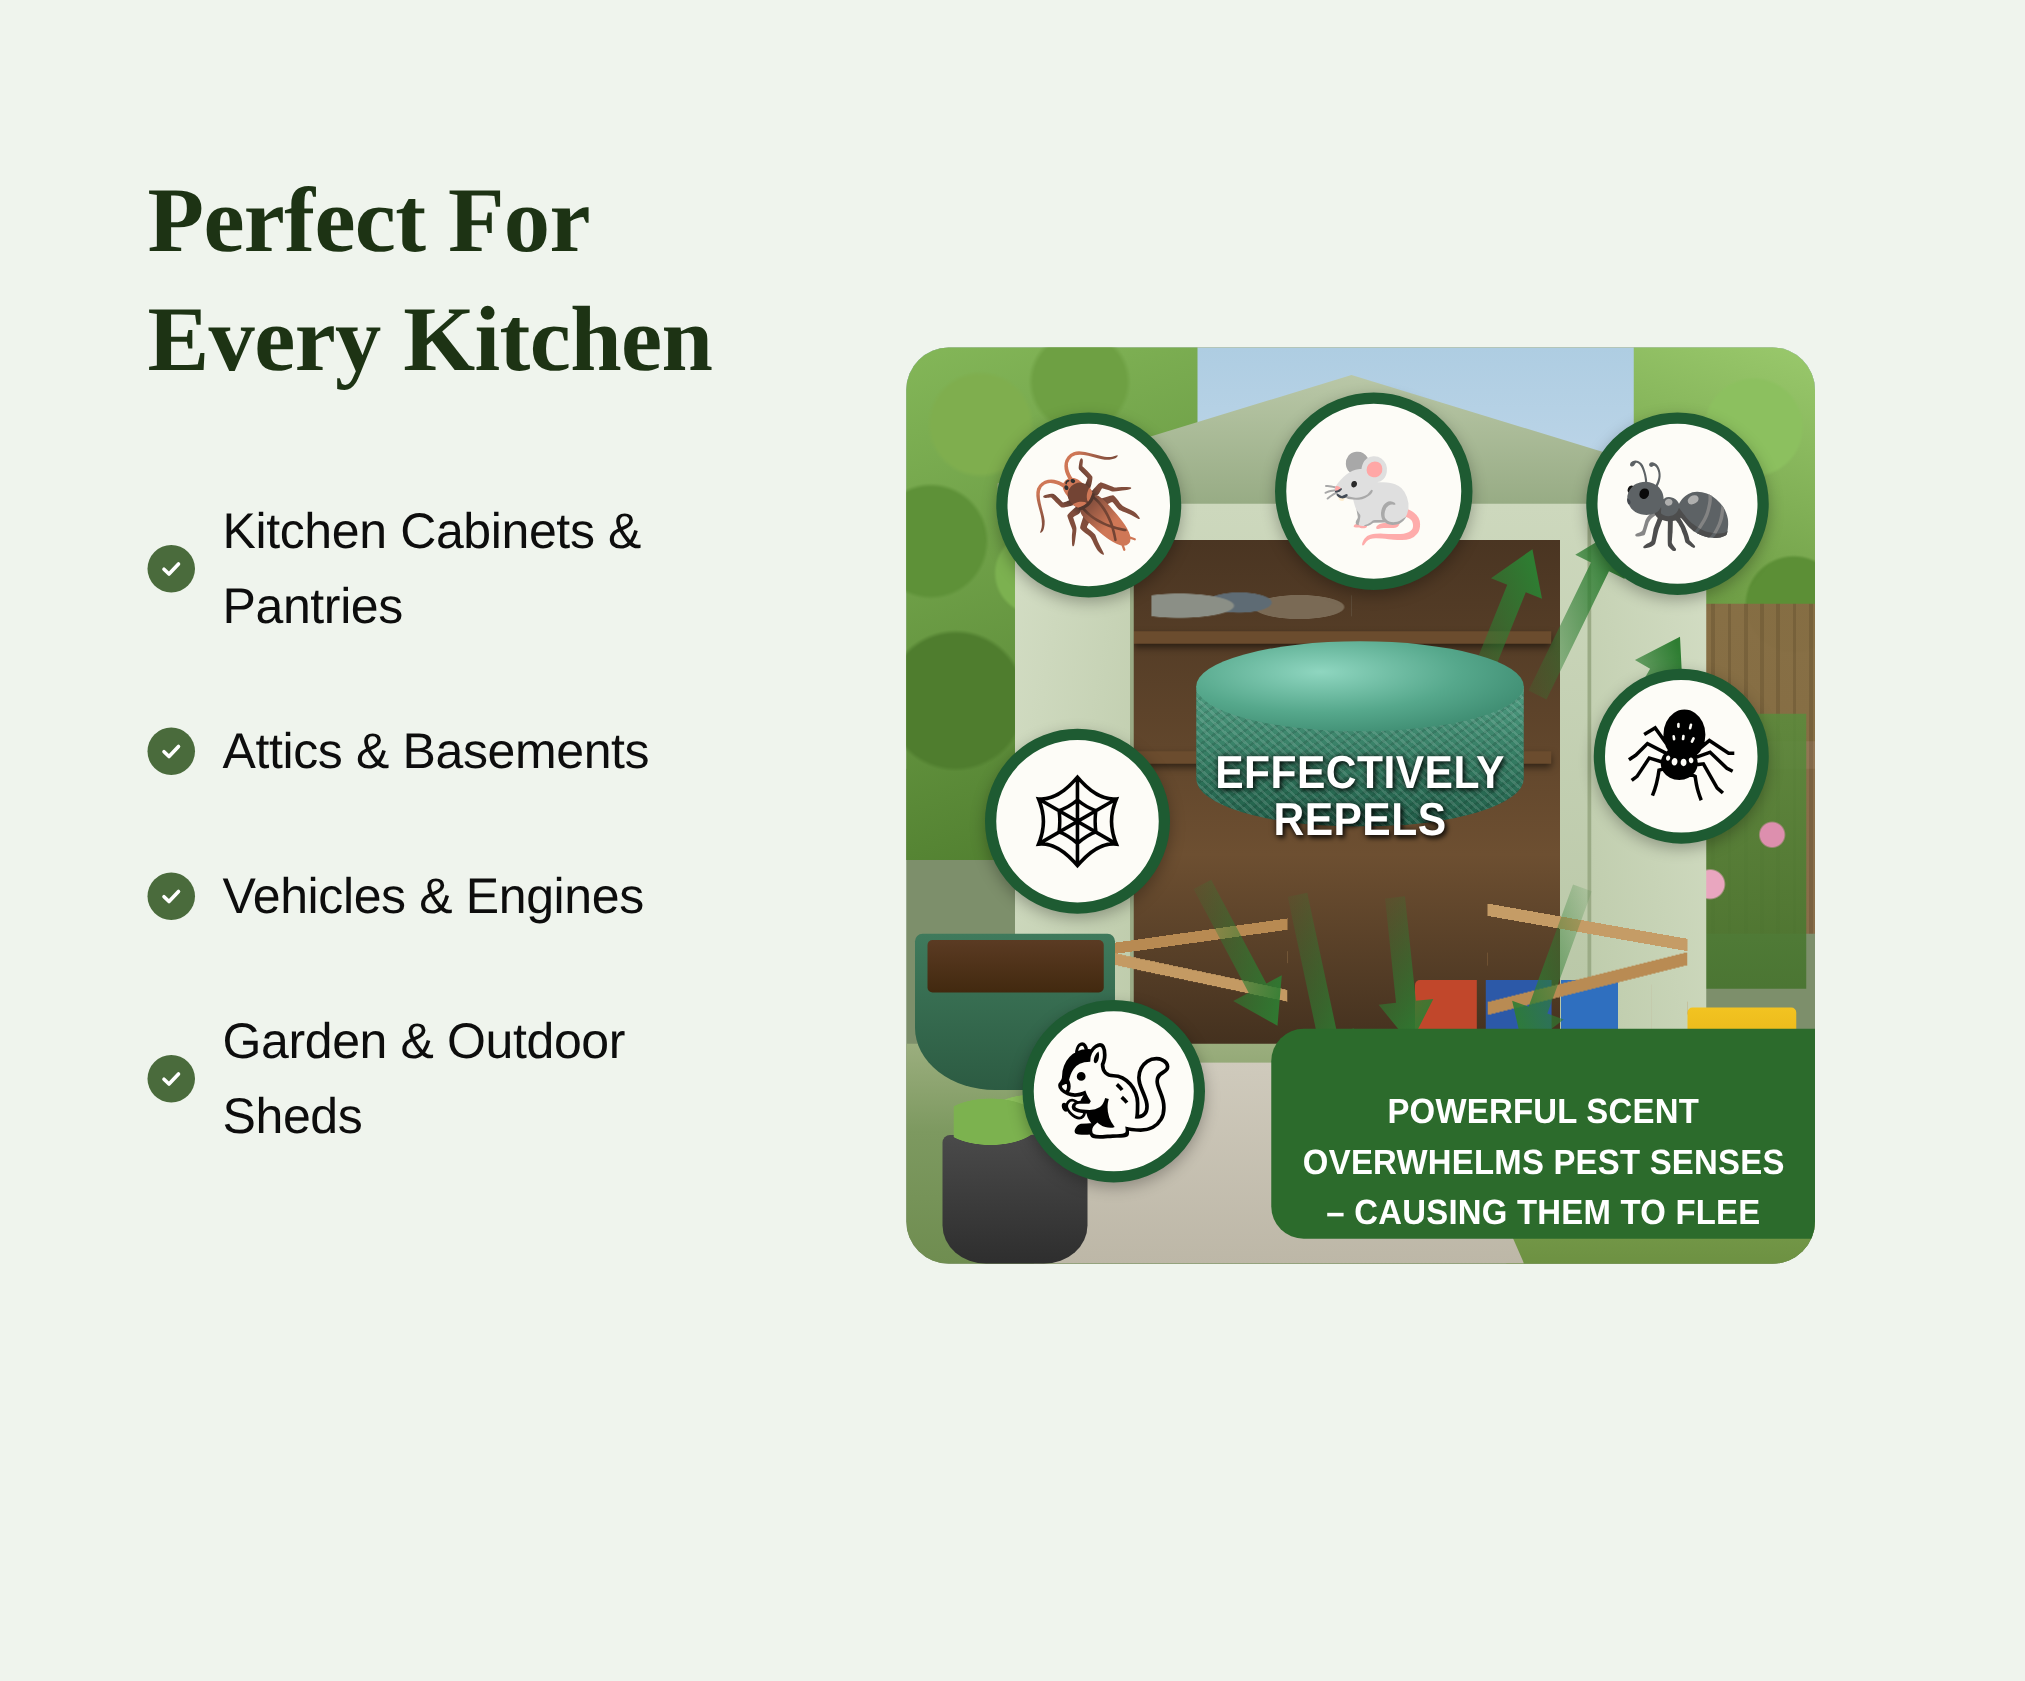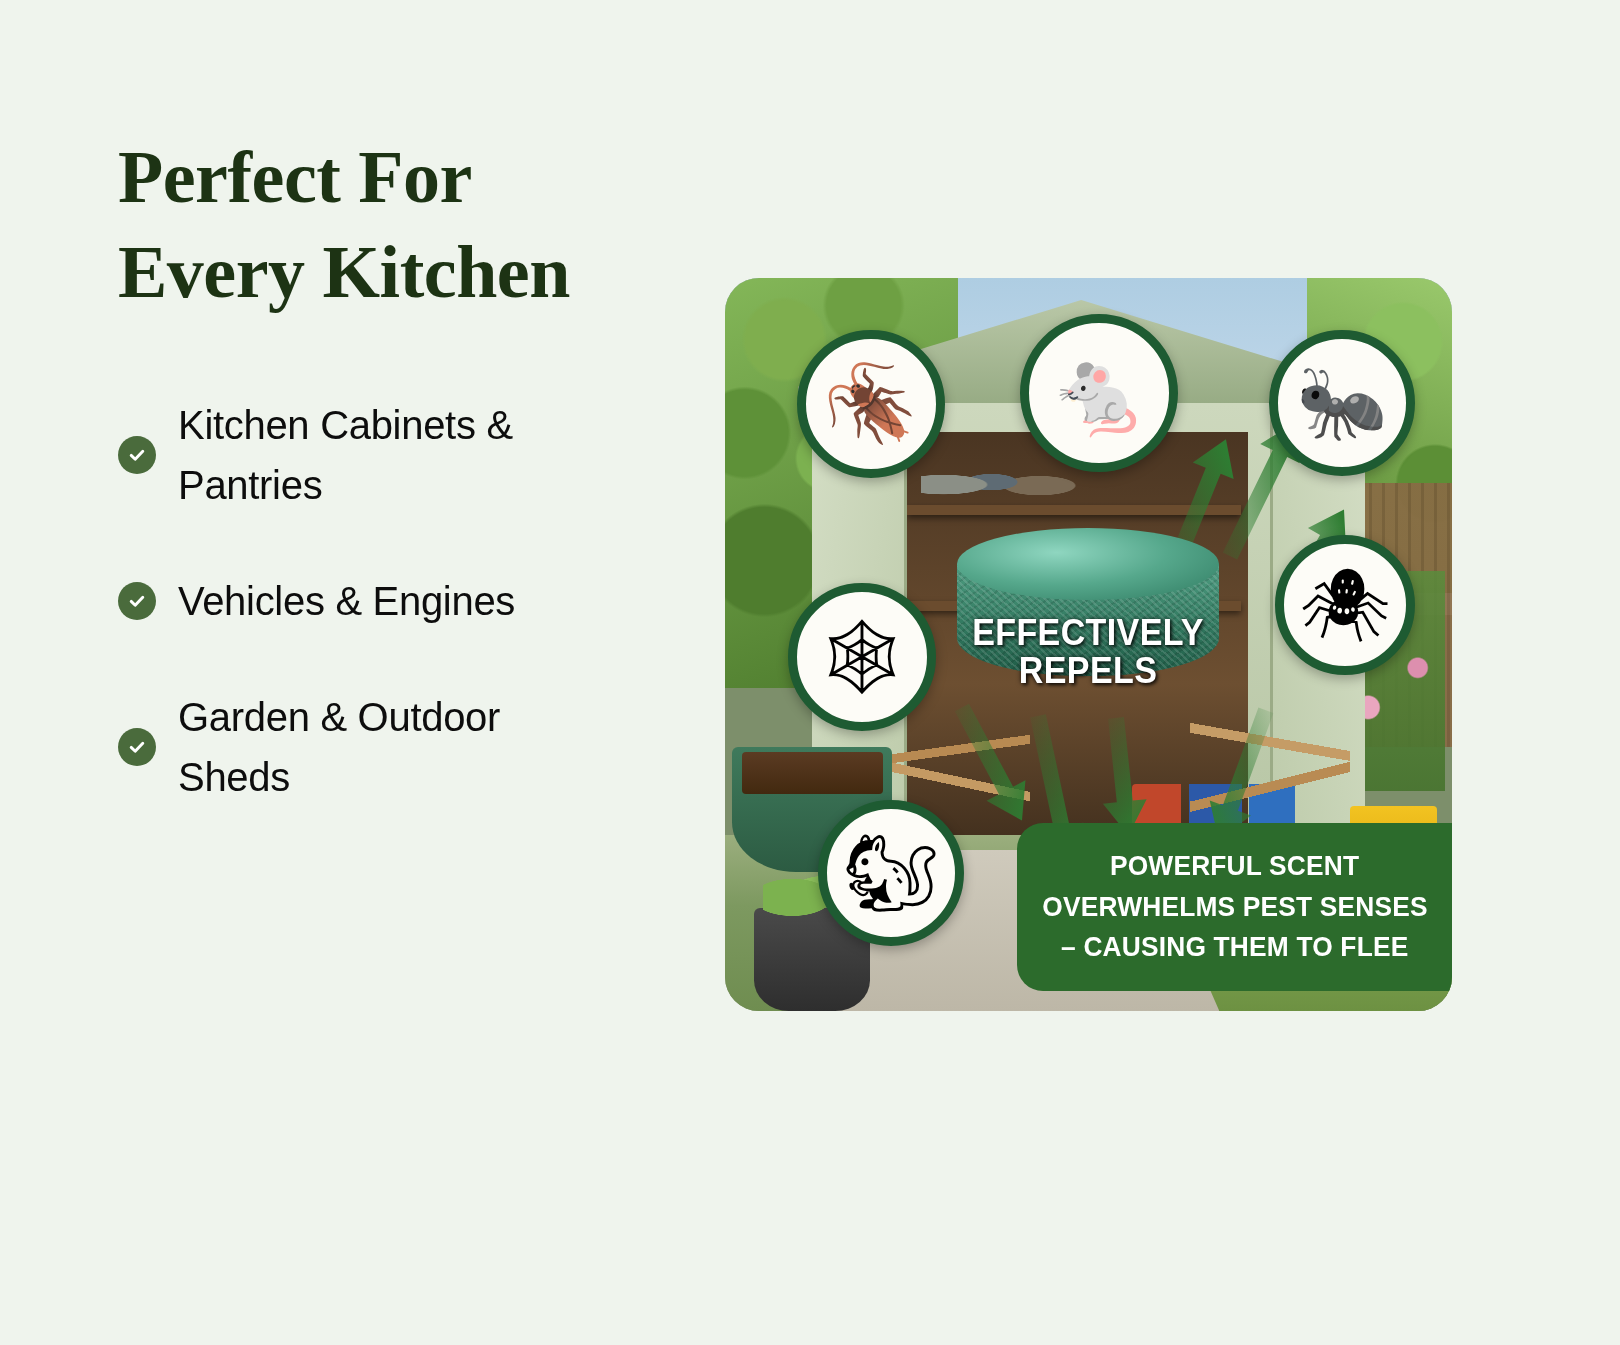--- a/index.html
+++ b/index.html
@@ -259,21 +259,21 @@
   .pb-roach   { left: 72px;  top: 52px;  width: 148px; height: 148px; }
   .pb-mouse   { left: 295px; top: 36px;  width: 158px; height: 158px; }
   .pb-ant     { left: 544px; top: 52px;  width: 146px; height: 146px; }
   .pb-spider  { left: 550px; top: 257px; width: 140px; height: 140px; }
   .pb-tick    { left: 63px;  top: 305px; width: 148px; height: 148px; }
   .pb-squirrel{ left: 93px;  top: 522px; width: 146px; height: 146px; }
 
   
   .puck {
     position: absolute;
-    left: 232px; top: 250px;
+    left: 232px; top: 235px;
     width: 262px; height: 178px;
   }
   .puck-top {
     position: absolute; left: 0; top: 0; width: 100%; height: 72px;
     border-radius: 50%;
     background:
       radial-gradient(ellipse at 38% 34%, #8fd6c0 0%, #56a88c 48%, #2f7a60 100%);
   }
   .puck-body {
     position: absolute; left: 0; top: 36px; width: 100%; height: 112px;
@@ -309,21 +309,21 @@
   
   .scent-banner {
     position: absolute;
     left: 292px; bottom: 20px;
     width: 435px; height: 168px;
     background: #2c6b2c;
     border-radius: 26px 0 0 26px;
     display: flex;
     flex-direction: column;
     align-items: center;
-    justify-content: center;
+    justify-content: flex-end;
     padding: 0 14px;
   }
   .scent-banner .sb-line {
     display: block;
     white-space: pre;
     font-family: "Liberation Sans", sans-serif;
     font-weight: bold;
     font-size: 28px;
     line-height: 1.45;
     color: #ffffff;
@@ -349,20 +349,28 @@
       <li class="benefit">
         <span class="check-badge">
           <svg width="20" height="20" viewBox="0 0 20 20" aria-hidden="true">
             <path d="M4.2 10.4 L8.2 14.2 L15.8 6.2" fill="none" stroke="#ffffff" stroke-width="2.9" stroke-linecap="round" stroke-linejoin="round"></path>
           </svg>
         </span>
         <span class="benefit-label">Kitchen Cabinets &amp; Pantries</span>
       </li>
 
 
+      <li class="benefit">
+        <span class="check-badge">
+          <svg width="20" height="20" viewBox="0 0 20 20" aria-hidden="true">
+            <path d="M4.2 10.4 L8.2 14.2 L15.8 6.2" fill="none" stroke="#ffffff" stroke-width="2.9" stroke-linecap="round" stroke-linejoin="round"></path>
+          </svg>
+        </span>
+        <span class="benefit-label">Attics &amp; Basements</span>
+      </li>
 
       <li class="benefit">
         <span class="check-badge">
           <svg width="20" height="20" viewBox="0 0 20 20" aria-hidden="true">
             <path d="M4.2 10.4 L8.2 14.2 L15.8 6.2" fill="none" stroke="#ffffff" stroke-width="2.9" stroke-linecap="round" stroke-linejoin="round"></path>
           </svg>
         </span>
         <span class="benefit-label">Vehicles &amp; Engines</span>
       </li>
 

